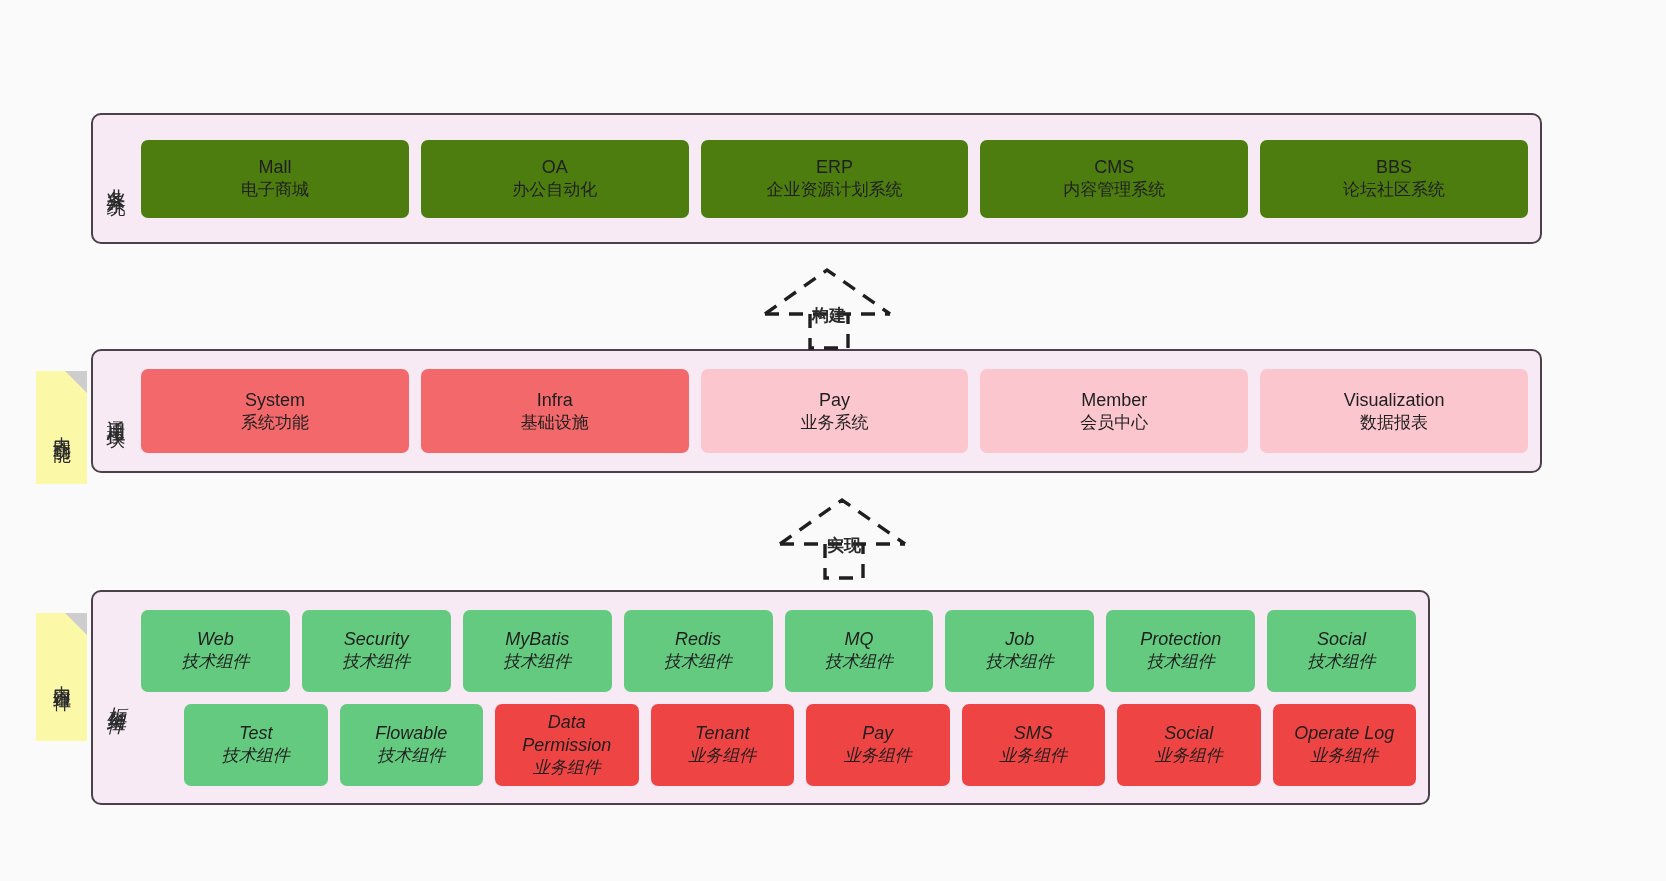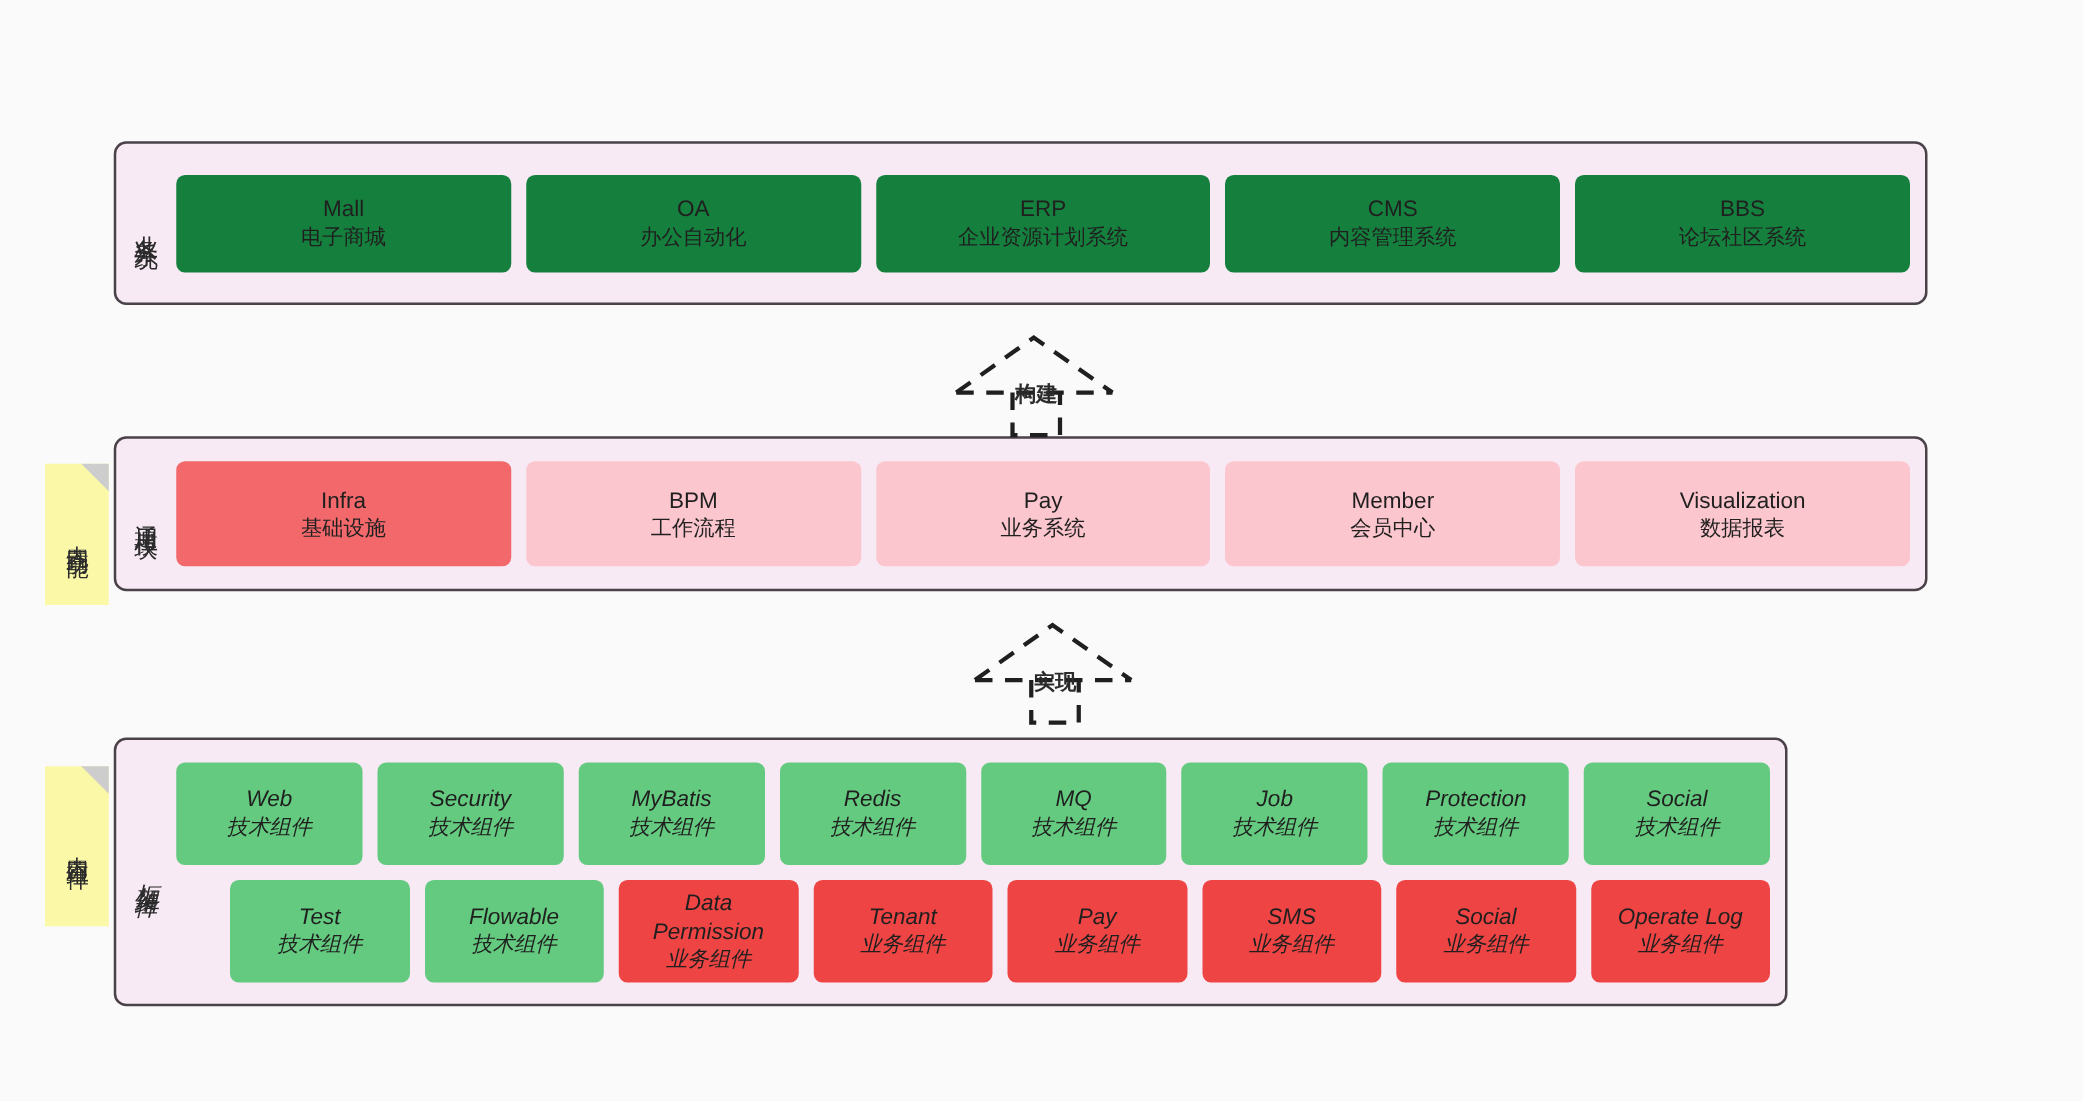--- a/index.html
+++ b/index.html
@@ -73,21 +73,21 @@
     padding: 4px 6px;
     user-select: none;
   }
   .node .t-en { font-size: 18px; }
   .node .t-cn { font-size: 17px; text-align: right; }
 
   .h-biz   { height: 78px; }
   .h-mod   { height: 84px; }
   .h-frame { height: 82px; }
 
-  .c-blue       { background: #15803d; }
+  .c-blue       { background: #4d7c0f; }
   .c-red        { background: #f2686b; }
   .c-pink       { background: #fbc6cd; }
   .c-green      { background: #64ca7f; }
   .c-lightgreen { background: #ef4444; }
 
   
   .note {
     position: absolute;
     background: #fbf8a8;
     display: flex;
@@ -171,26 +171,26 @@
   <div class="note" id="note-builtin-function" style="left:36px; top:371px; width:51px; height:113px;">
     <span class="fold"></span>
     <span>内置功能</span>
   </div>
 
   <div class="layer" id="layer-module" style="left:91px; top:349px; width:1451px; height:124px;">
     <div class="layer-label">通用模块</div>
     <div class="layer-body">
       <div class="row">
         <div class="node h-mod c-red">
+          <span class="t-en">System</span>
+          <span class="t-cn">系统功能</span>
+        </div>
+        <div class="node h-mod c-red">
           <span class="t-en">Infra</span>
           <span class="t-cn">基础设施</span>
-        </div>
-        <div class="node h-mod c-pink">
-          <span class="t-en">BPM</span>
-          <span class="t-cn">工作流程</span>
         </div>
         <div class="node h-mod c-pink">
           <span class="t-en">Pay</span>
           <span class="t-cn">业务系统</span>
         </div>
         <div class="node h-mod c-pink">
           <span class="t-en">Member</span>
           <span class="t-cn">会员中心</span>
         </div>
         <div class="node h-mod c-pink">

